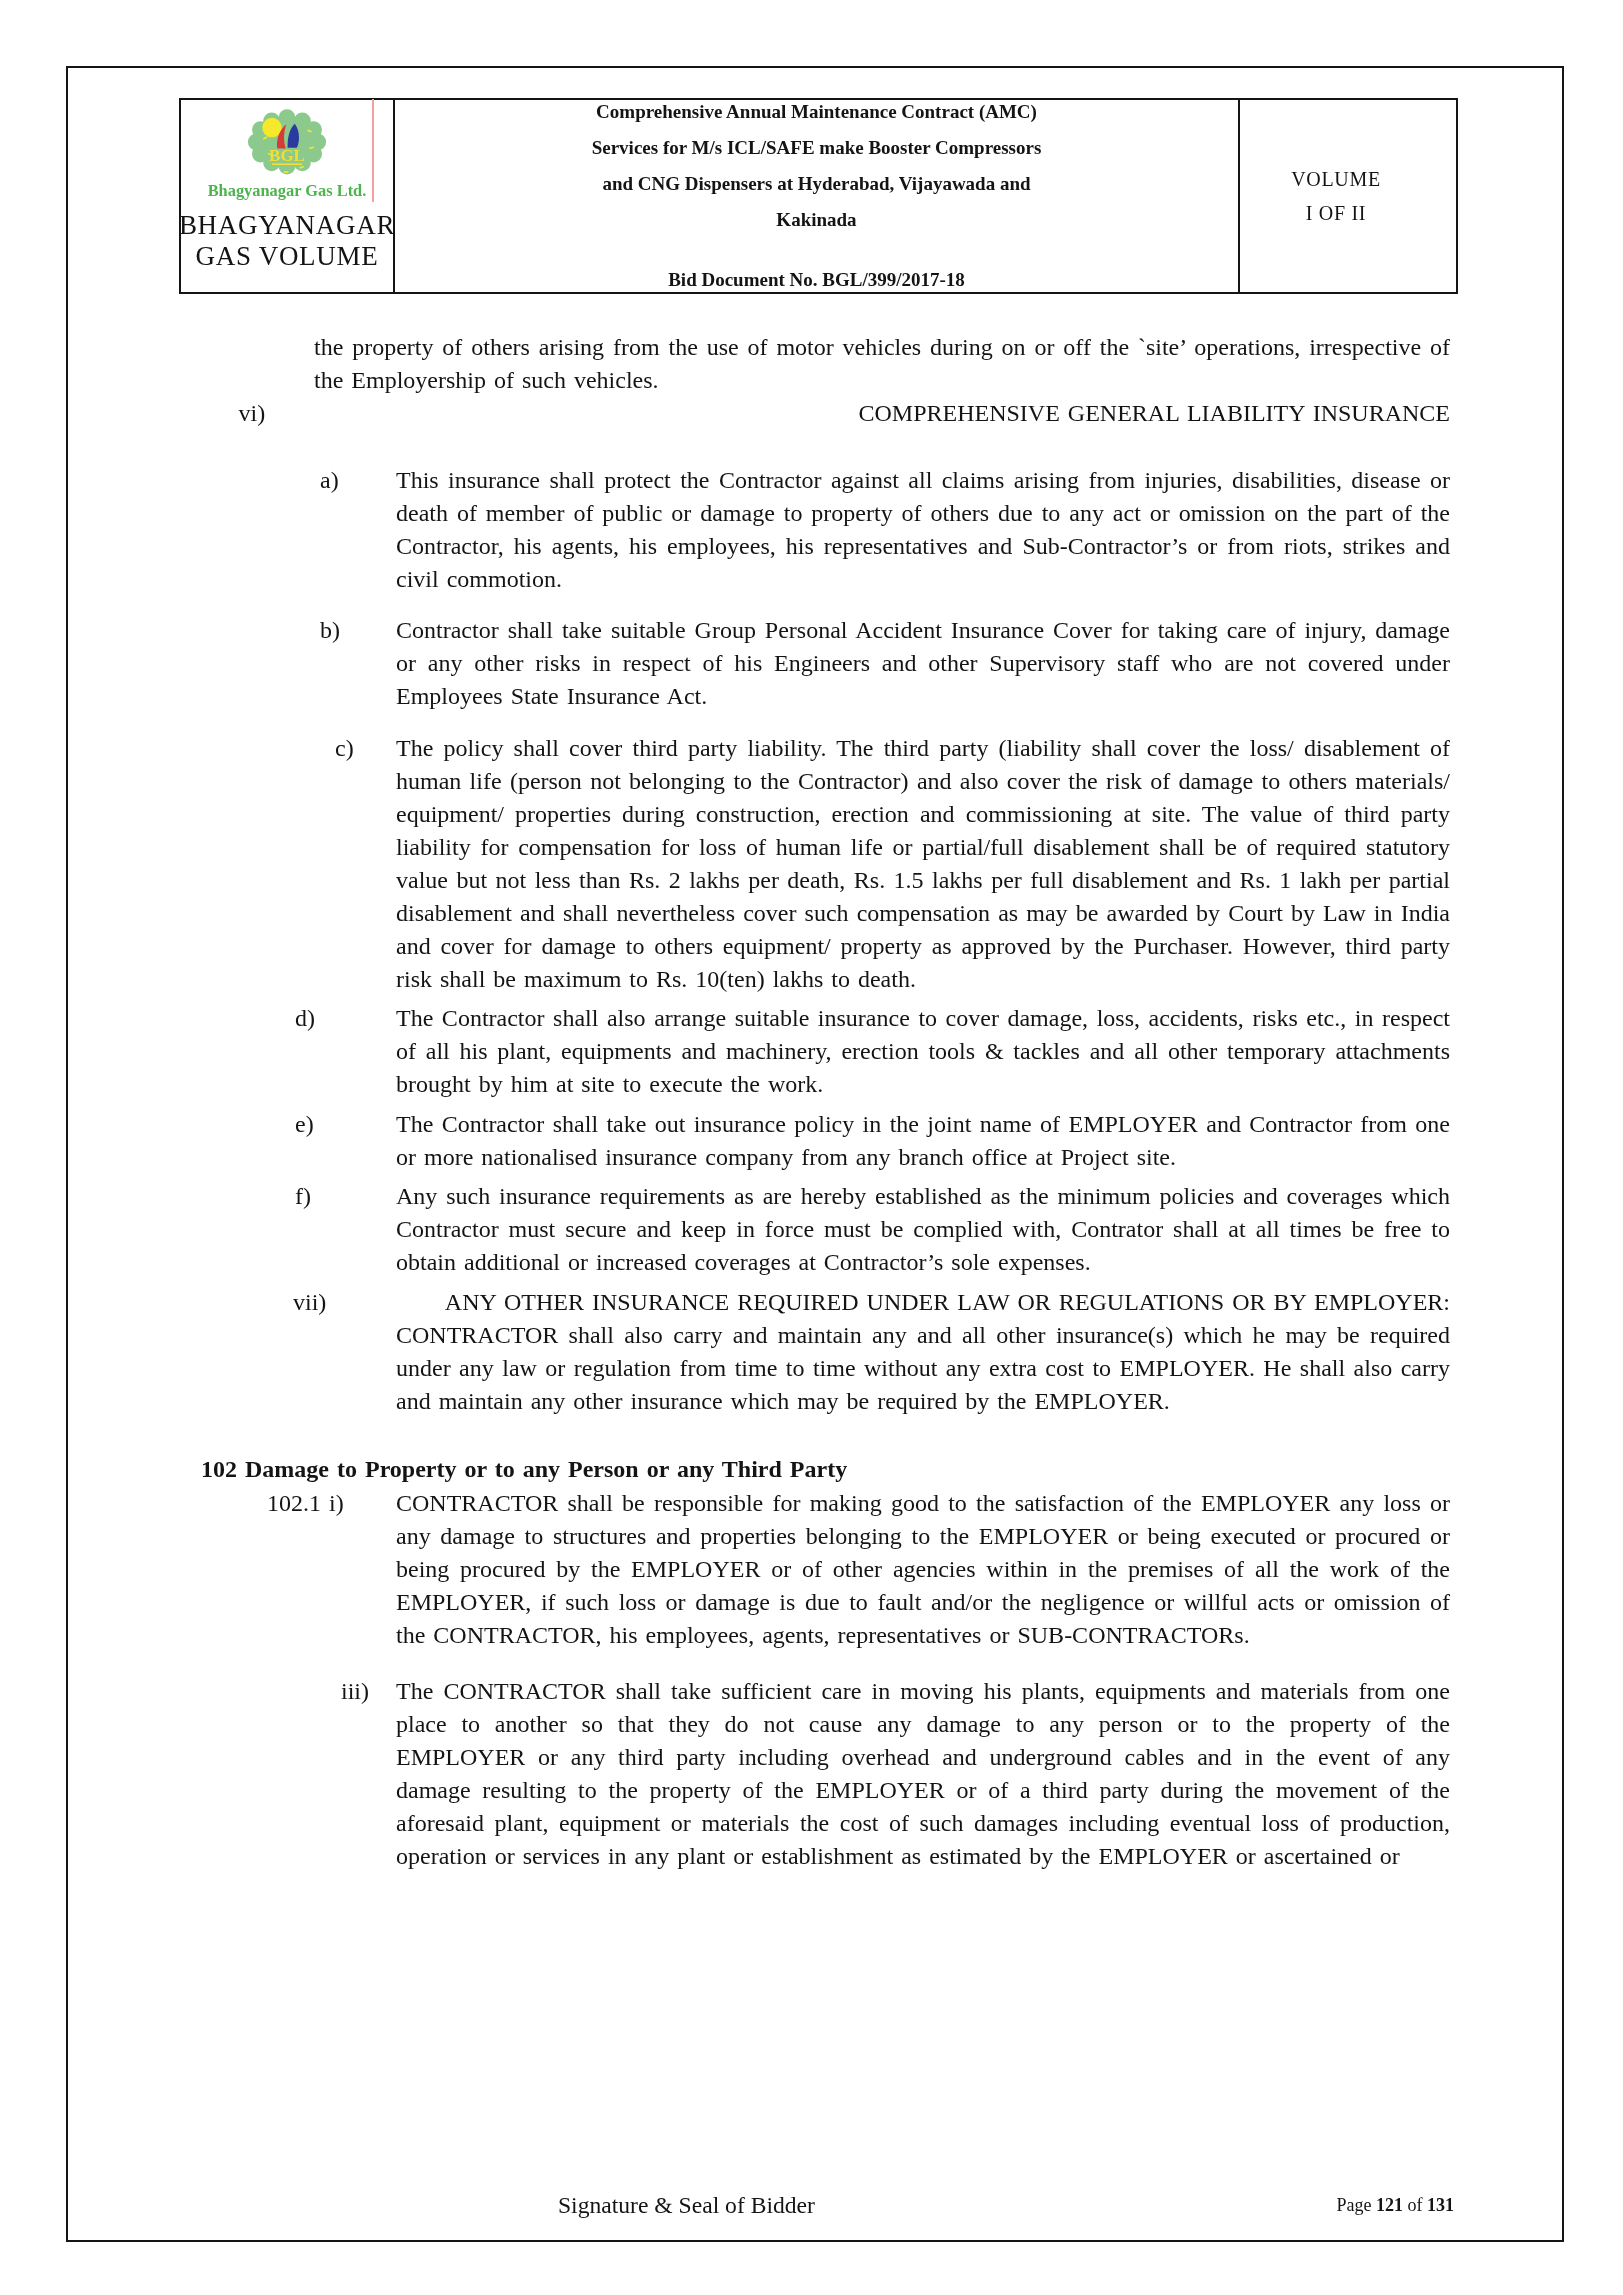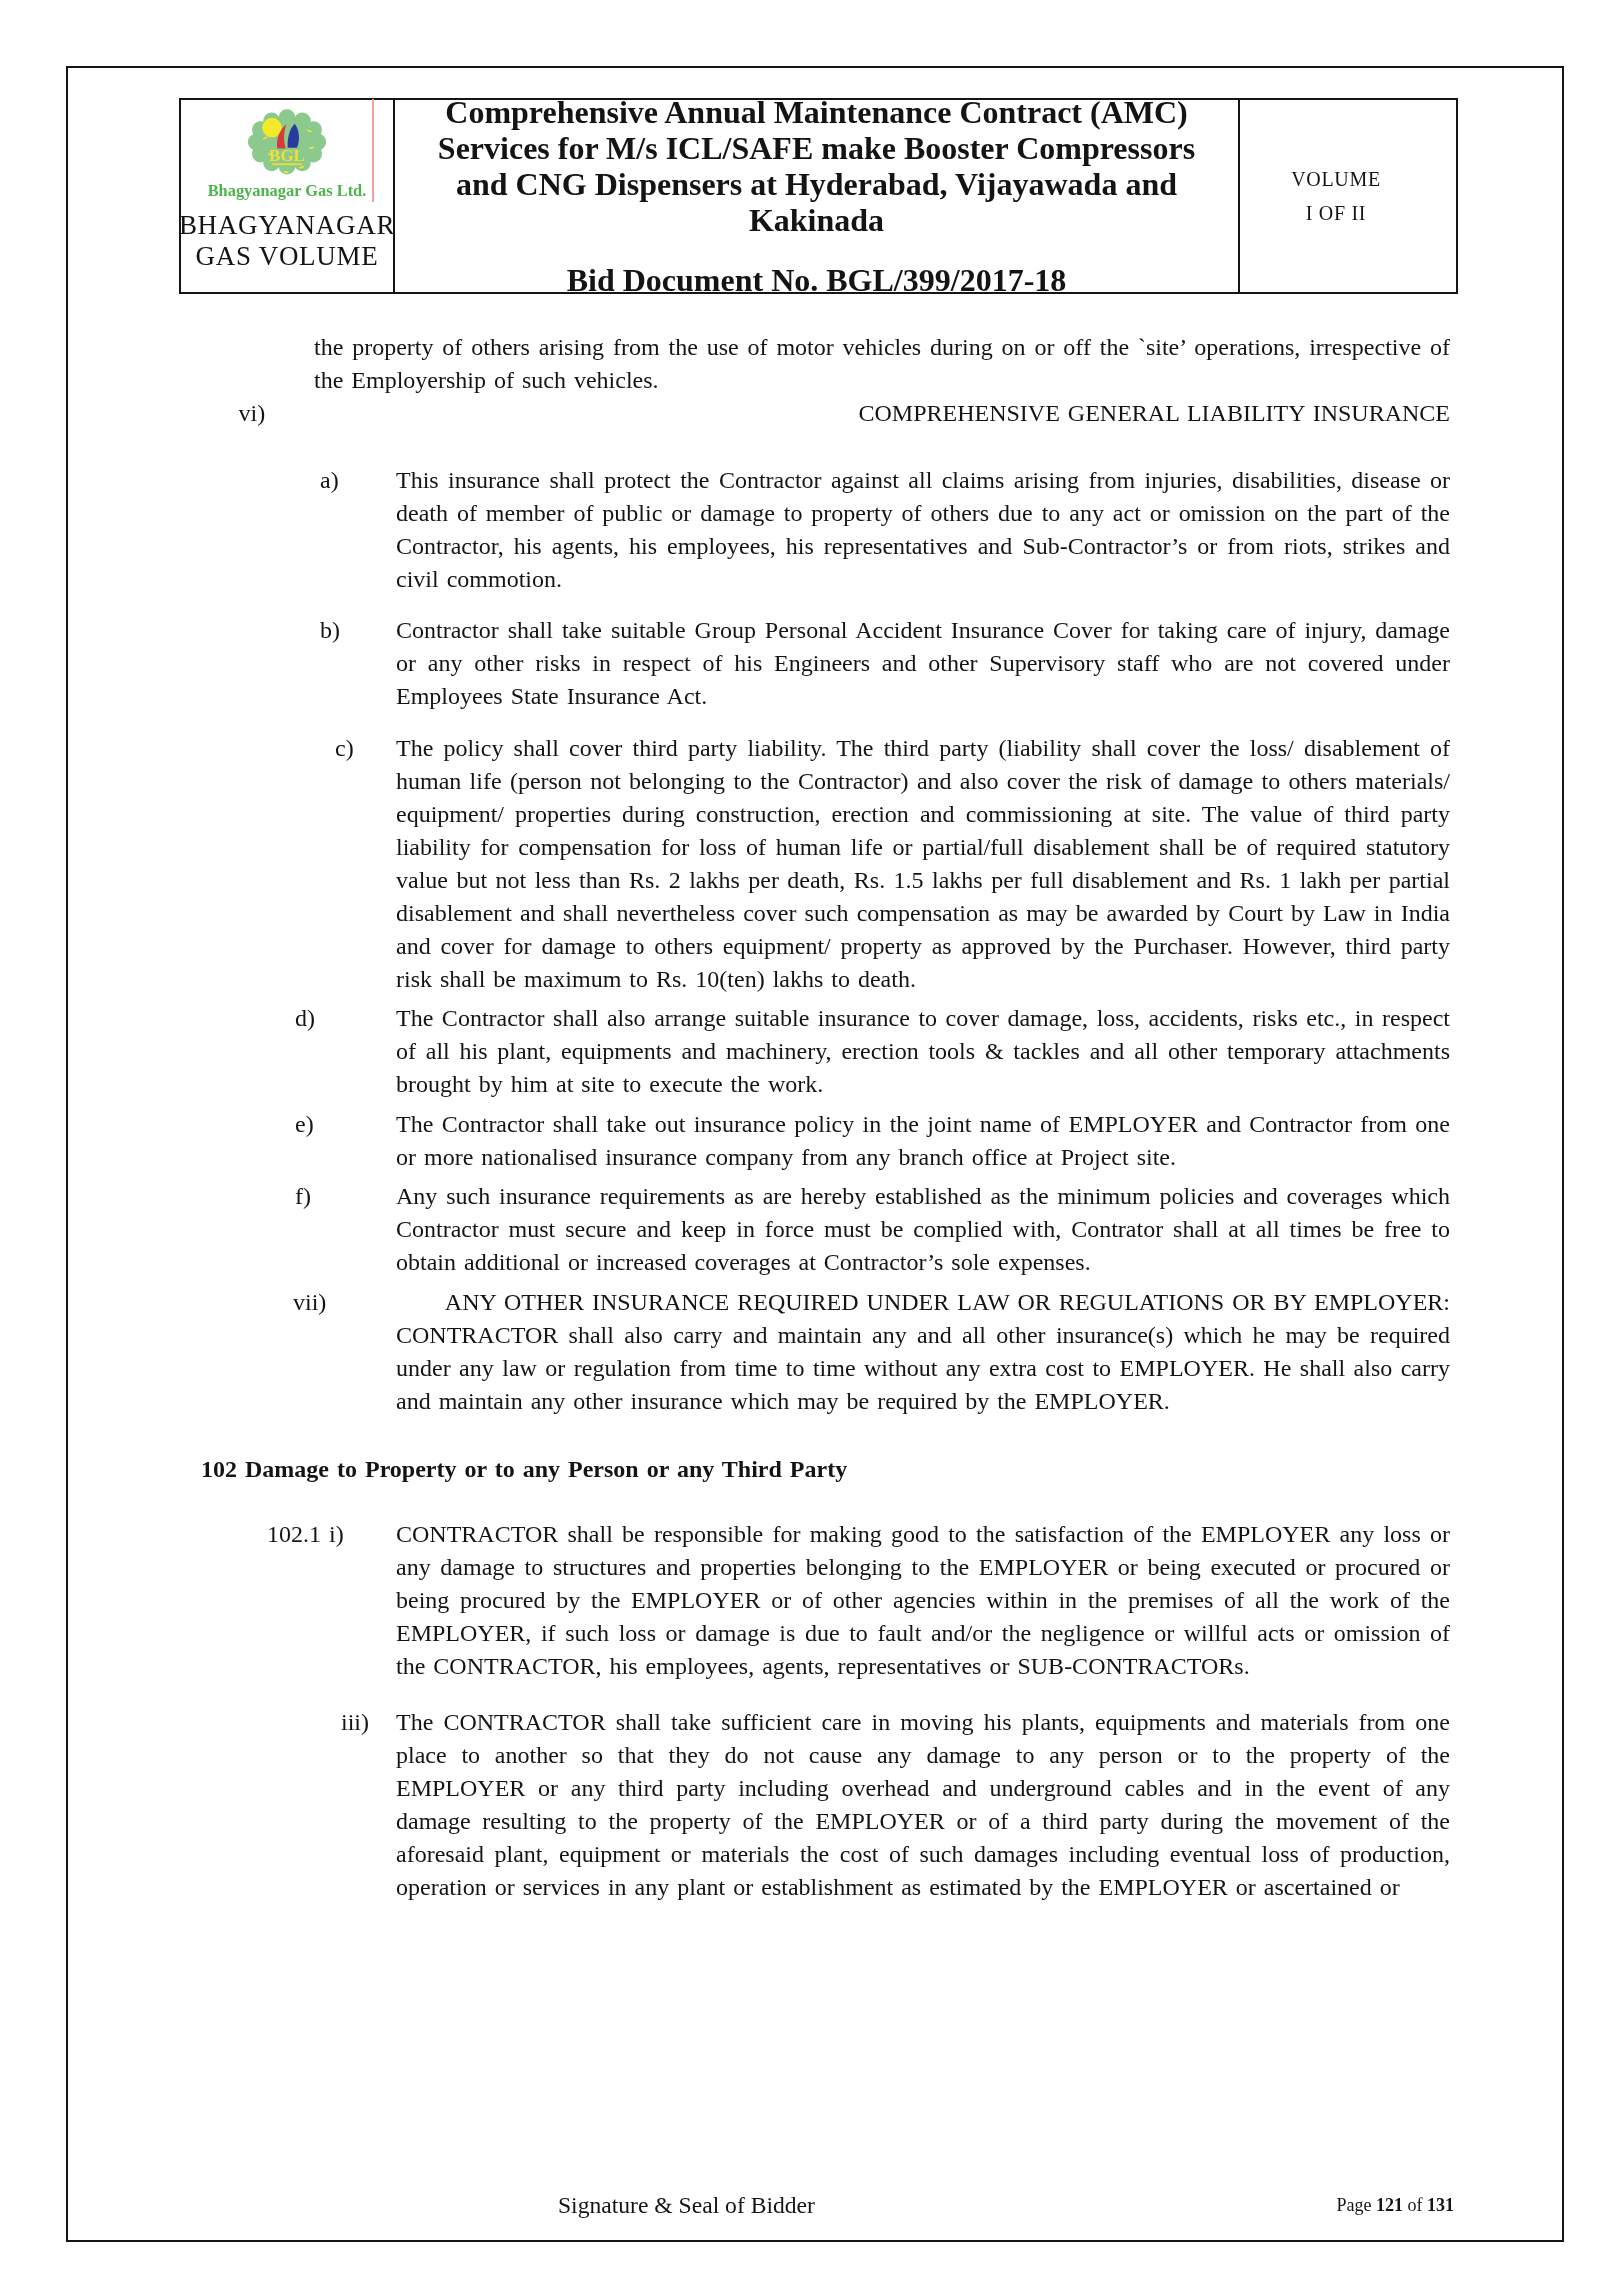--- a/index.html
+++ b/index.html
@@ -36,21 +36,21 @@
     width:845px;border-right:2.6px solid #151515;
     display:flex;flex-direction:column;align-items:center;justify-content:center;
     text-align:center;padding:2.6px 19.6px;
   }
   .cell-volume{
     width:192px;
     display:flex;flex-direction:column;align-items:center;justify-content:center;
     text-align:center;
   }
   .title-line{
-    font-weight:bold;font-size:32px;line-height:36px;white-space:nowrap;
+    font-weight:bold;font-size:19px;line-height:36px;white-space:nowrap;
   }
   .bid-line{margin-top:24px;}
   .volume-line{font-size:20px;line-height:34px;letter-spacing:0.7px;}
   
   .logo-svg{width:86px;height:73px;display:block;}
   .blob{fill:var(--logo-green,#8CC98C);}
   .sun{fill:var(--sun-yellow,#F6E82A);}
   .sail-red{fill:var(--sail-red,#D63A3A);}
   .sail-blue{fill:var(--sail-blue,#2B3A9F);}
   .mono{fill:var(--monogram-yellow,#F2DE35);font-weight:bold;font-size:26px;
@@ -196,21 +196,21 @@
       <span class="lab">f)</span>
       <p class="txt">Any such insurance requirements as are hereby established as the minimum policies and coverages which Contractor must secure and keep in force must be complied with, Contrator shall at all times be free to obtain additional or increased coverages at Contractor’s sole expenses.</p>
     </div>
 
     <div class="li" style="--lab:61px; margin-bottom:34px;">
       <span class="lab">vii)</span>
       <p class="txt single">ANY OTHER INSURANCE REQUIRED UNDER LAW OR REGULATIONS OR BY EMPLOYER:</p>
       <p class="txt">CONTRACTOR shall also carry and maintain any and all other insurance(s) which he may be required under any law or regulation from time to time without any extra cost to EMPLOYER. He shall also carry and maintain any other insurance which may be required by the EMPLOYER.</p>
     </div>
 
-    <p class="sec-heading" style="margin-bottom:31px;">102 Damage to Property or to any Person or any Third Party</p>
+    <p class="sec-heading" style="">102 Damage to Property or to any Person or any Third Party</p>
 
     <div class="li" style="--lab:35px; margin-bottom:23.6px;">
       <span class="lab">102.1 i)</span>
       <p class="txt">CONTRACTOR shall be responsible for making good to the satisfaction of the EMPLOYER any loss or any damage to structures and properties belonging to the EMPLOYER or being executed or procured or being procured by the EMPLOYER or of other agencies within in the premises of all the work of the EMPLOYER, if such loss or damage is due to fault and/or the negligence or willful acts or omission of the CONTRACTOR, his employees, agents, representatives or SUB-CONTRACTORs.</p>
     </div>
 
     <div class="li" style="--lab:109px;">
       <span class="lab">iii)</span>
       <p class="txt">The CONTRACTOR shall take sufficient care in moving his plants, equipments and materials from one place to another so that they do not cause any damage to any person or to the property of the EMPLOYER or any third party including overhead and underground cables and in the event of any damage resulting to the property of the EMPLOYER or of a third party during the movement of the aforesaid plant, equipment or materials the cost of such damages including eventual loss of production, operation or services in any plant or establishment as estimated by the EMPLOYER or ascertained or</p>
     </div>

